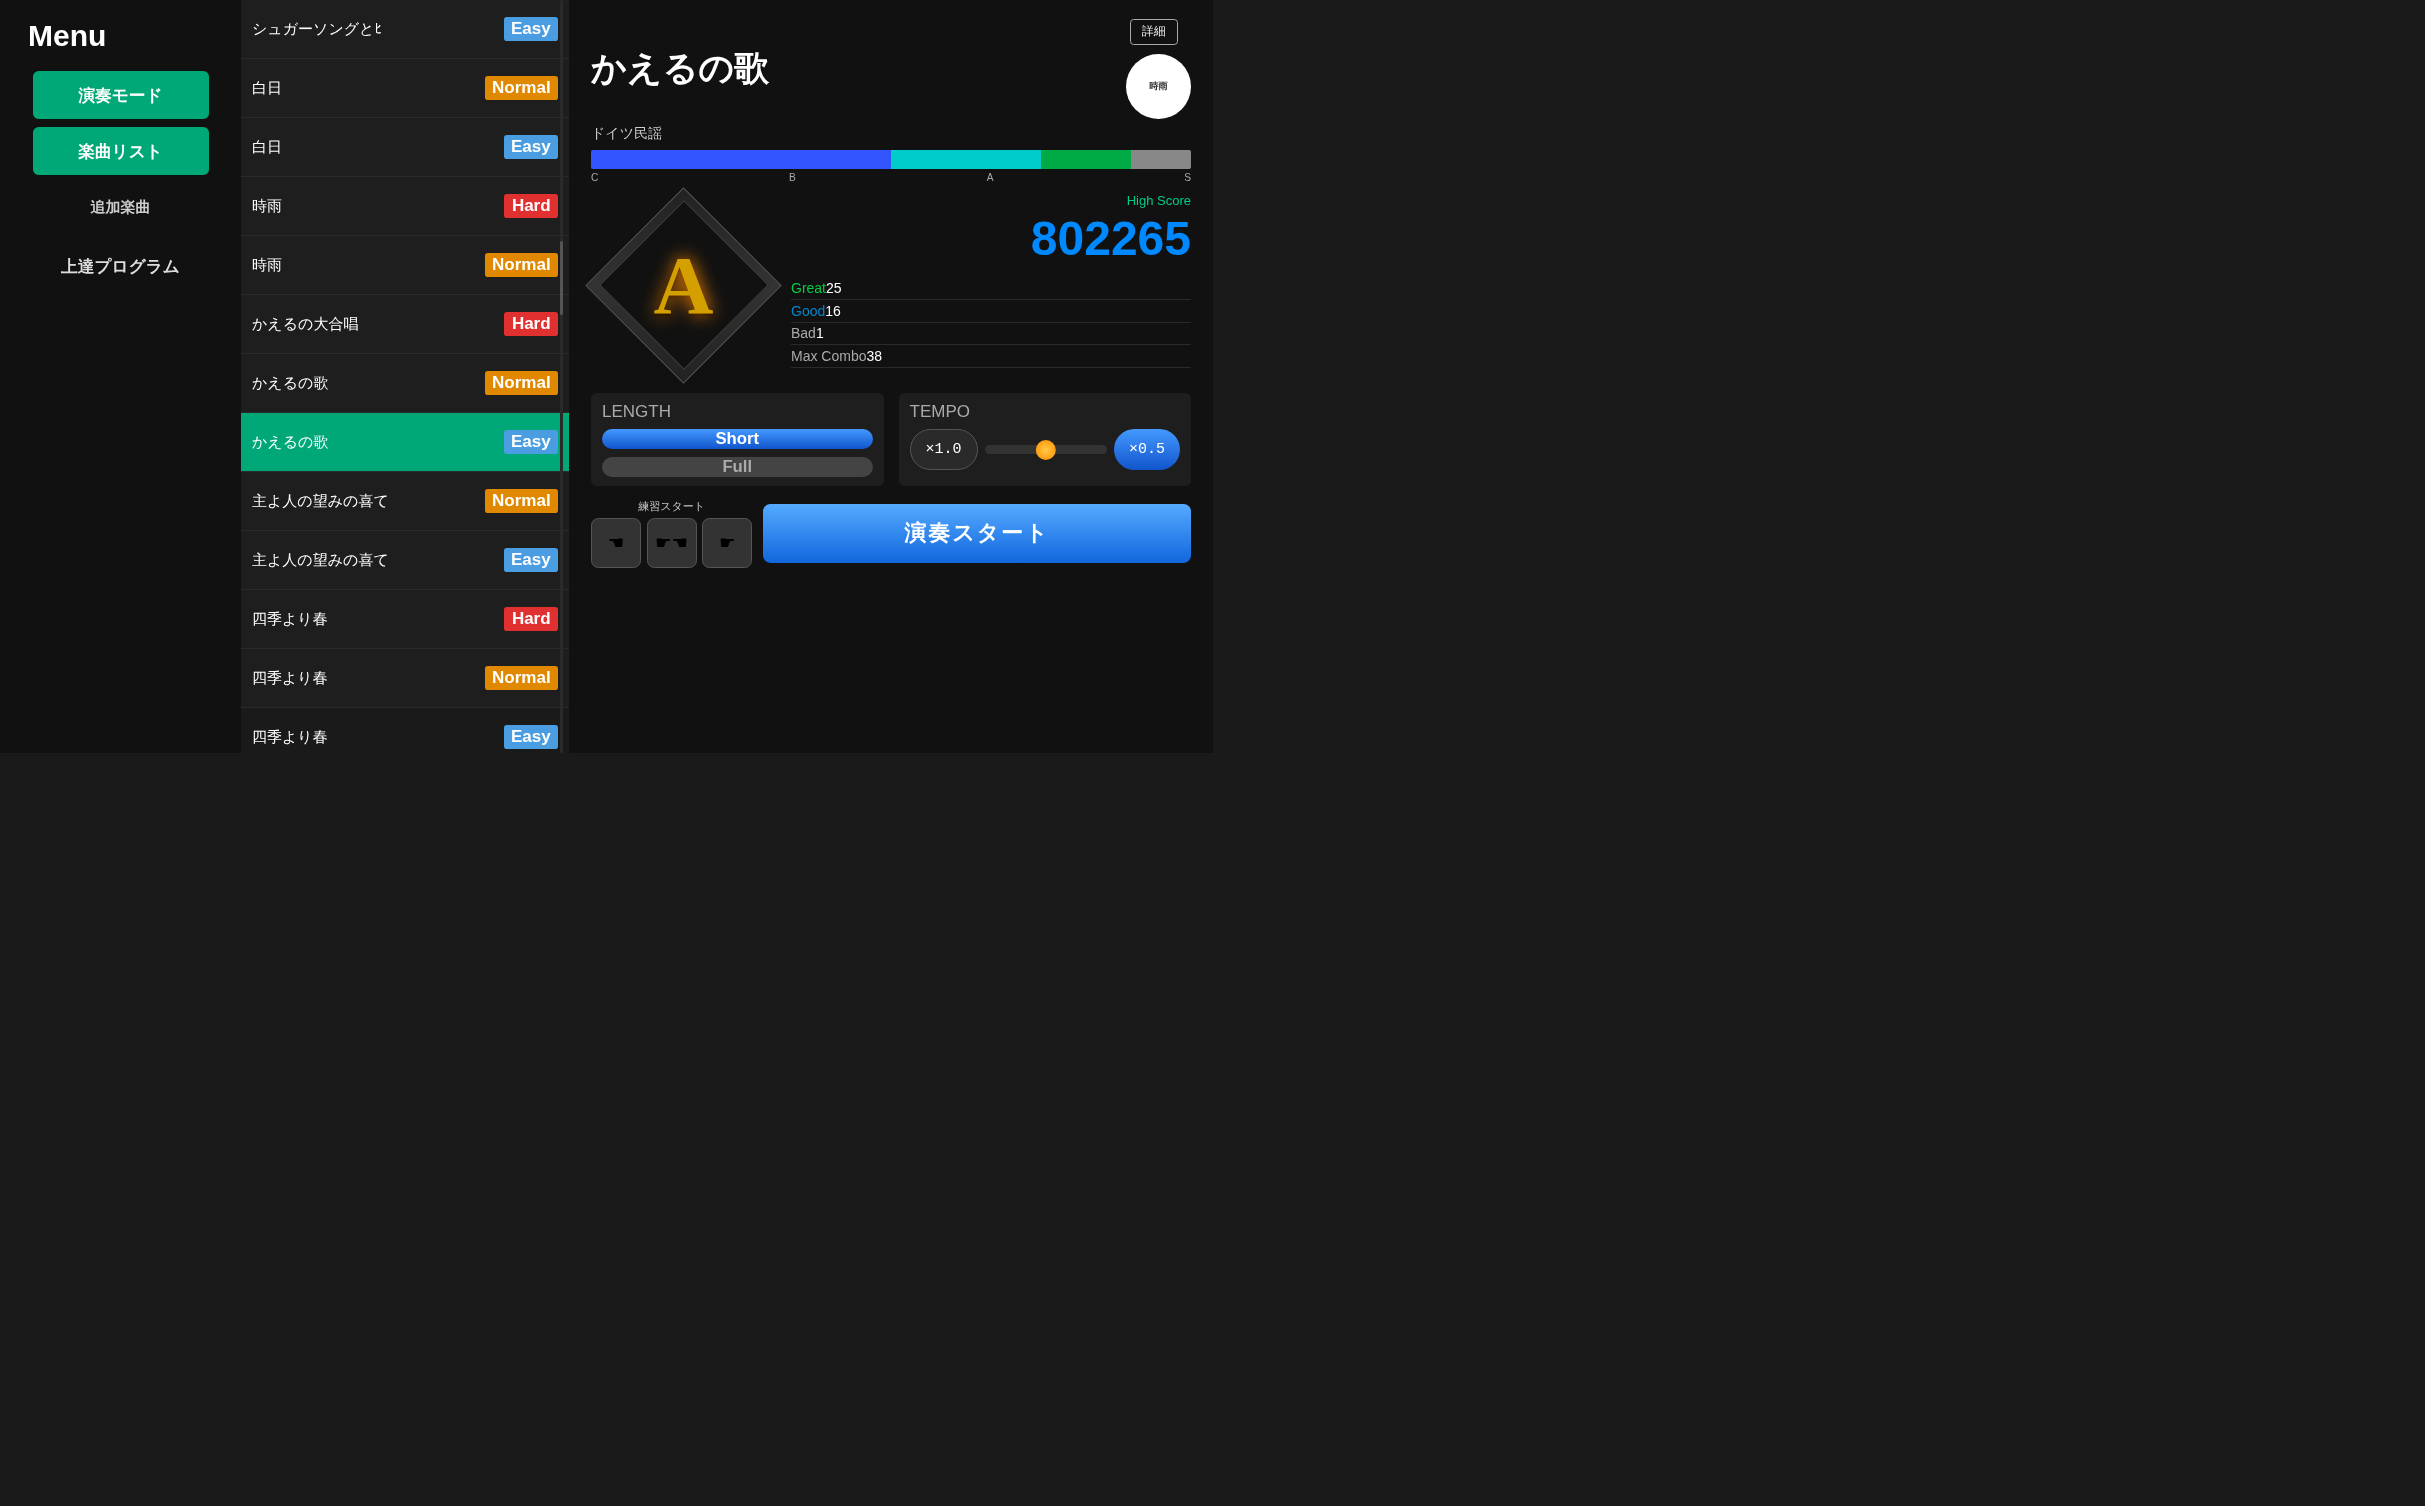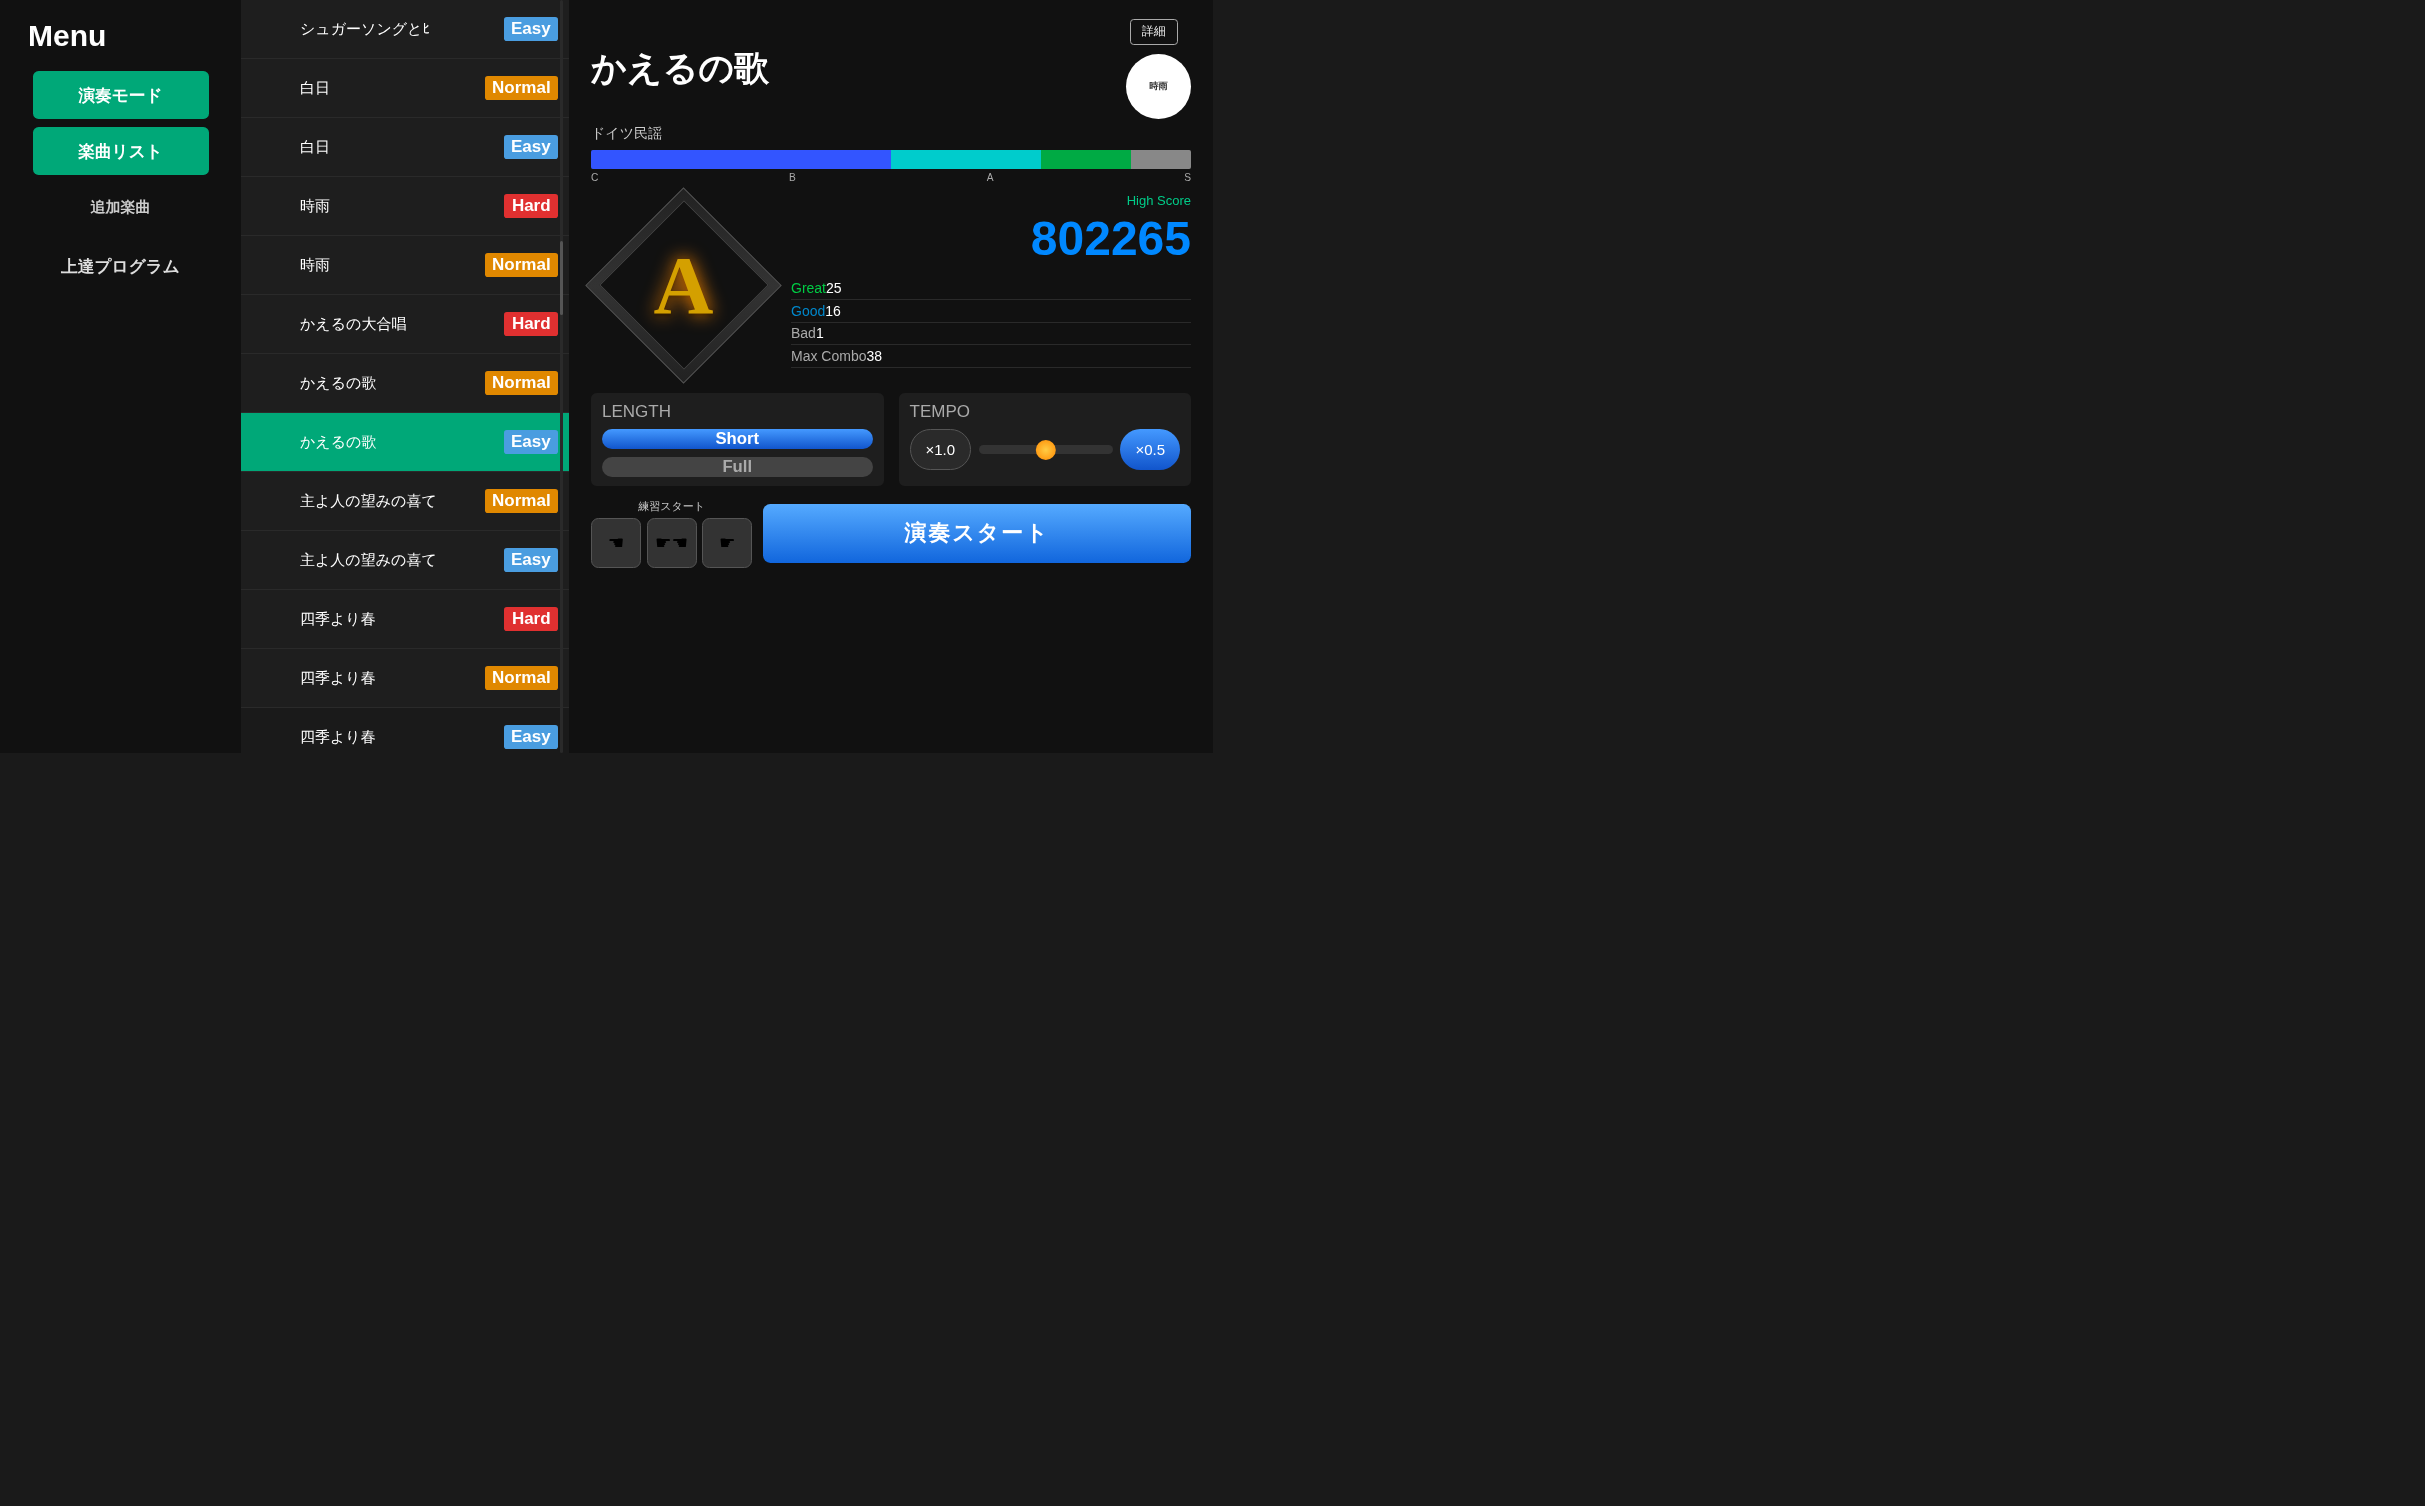--- a/index.html
+++ b/index.html
@@ -95,21 +95,20 @@
       background: #1a1a1a;
     }
 
     .song-name {
       color: #fff;
       font-size: 15px;
       flex: 1;
       white-space: nowrap;
       overflow: hidden;
       text-overflow: ellipsis;
-      margin-left: 48px;
     }
 
     .difficulty-badge {
       padding: 1.9px 7.4px;
       border-radius: 2.8px;
       font-size: 17px;
       font-weight: bold;
       color: #fff;
       margin-left: 7.4px;
       flex-shrink: 0;
@@ -353,20 +352,21 @@
 
     .tempo-btn {
       height: 41px;
       padding: 0 15px;
       border-radius: 20.4px;
       border: 1.9px solid #555;
       background: #2a2a2a;
       color: #fff;
       font-size: 15px;
       cursor: pointer;
+      font-family: Liberation Mono, monospace;
     }
 
     .tempo-slider {
       flex: 1;
       height: 9.3px;
       background: #333;
       border-radius: 4.6px;
       position: relative;
     }
 

